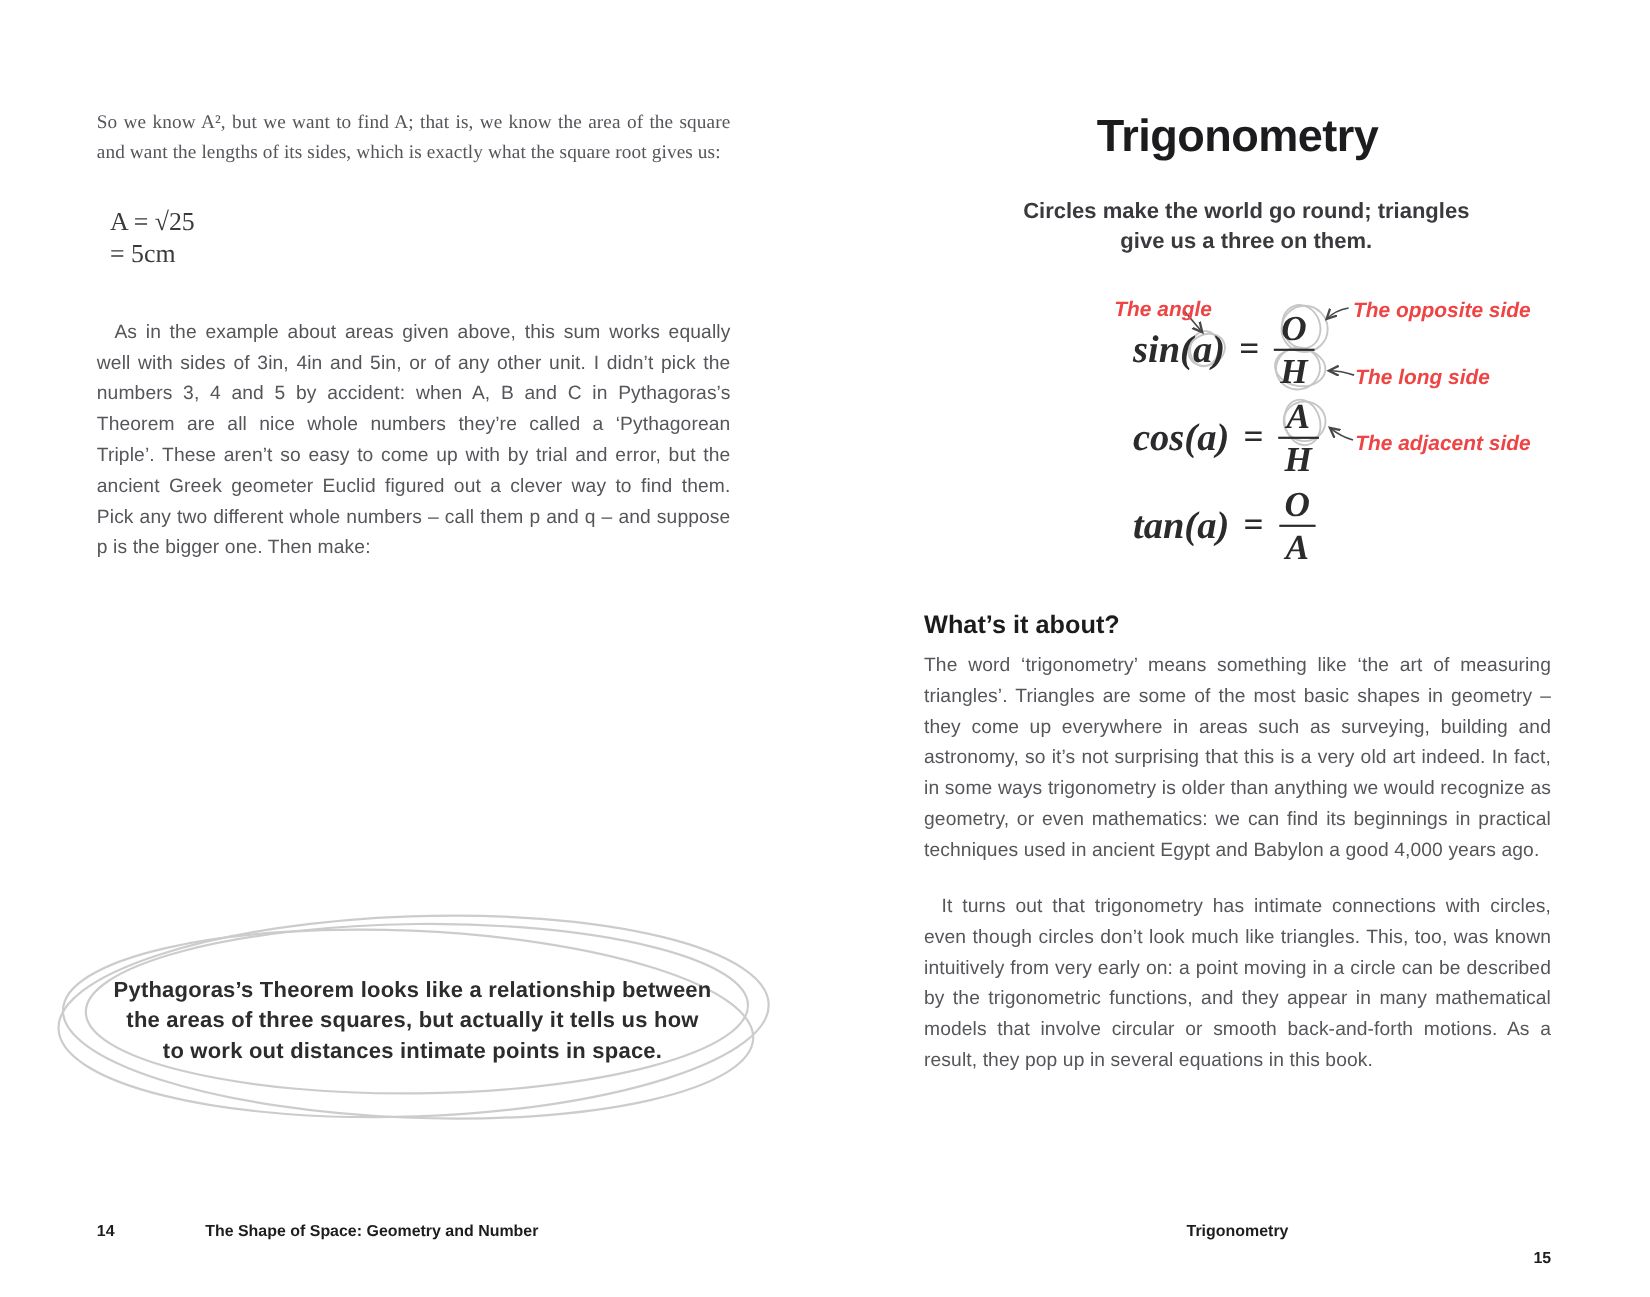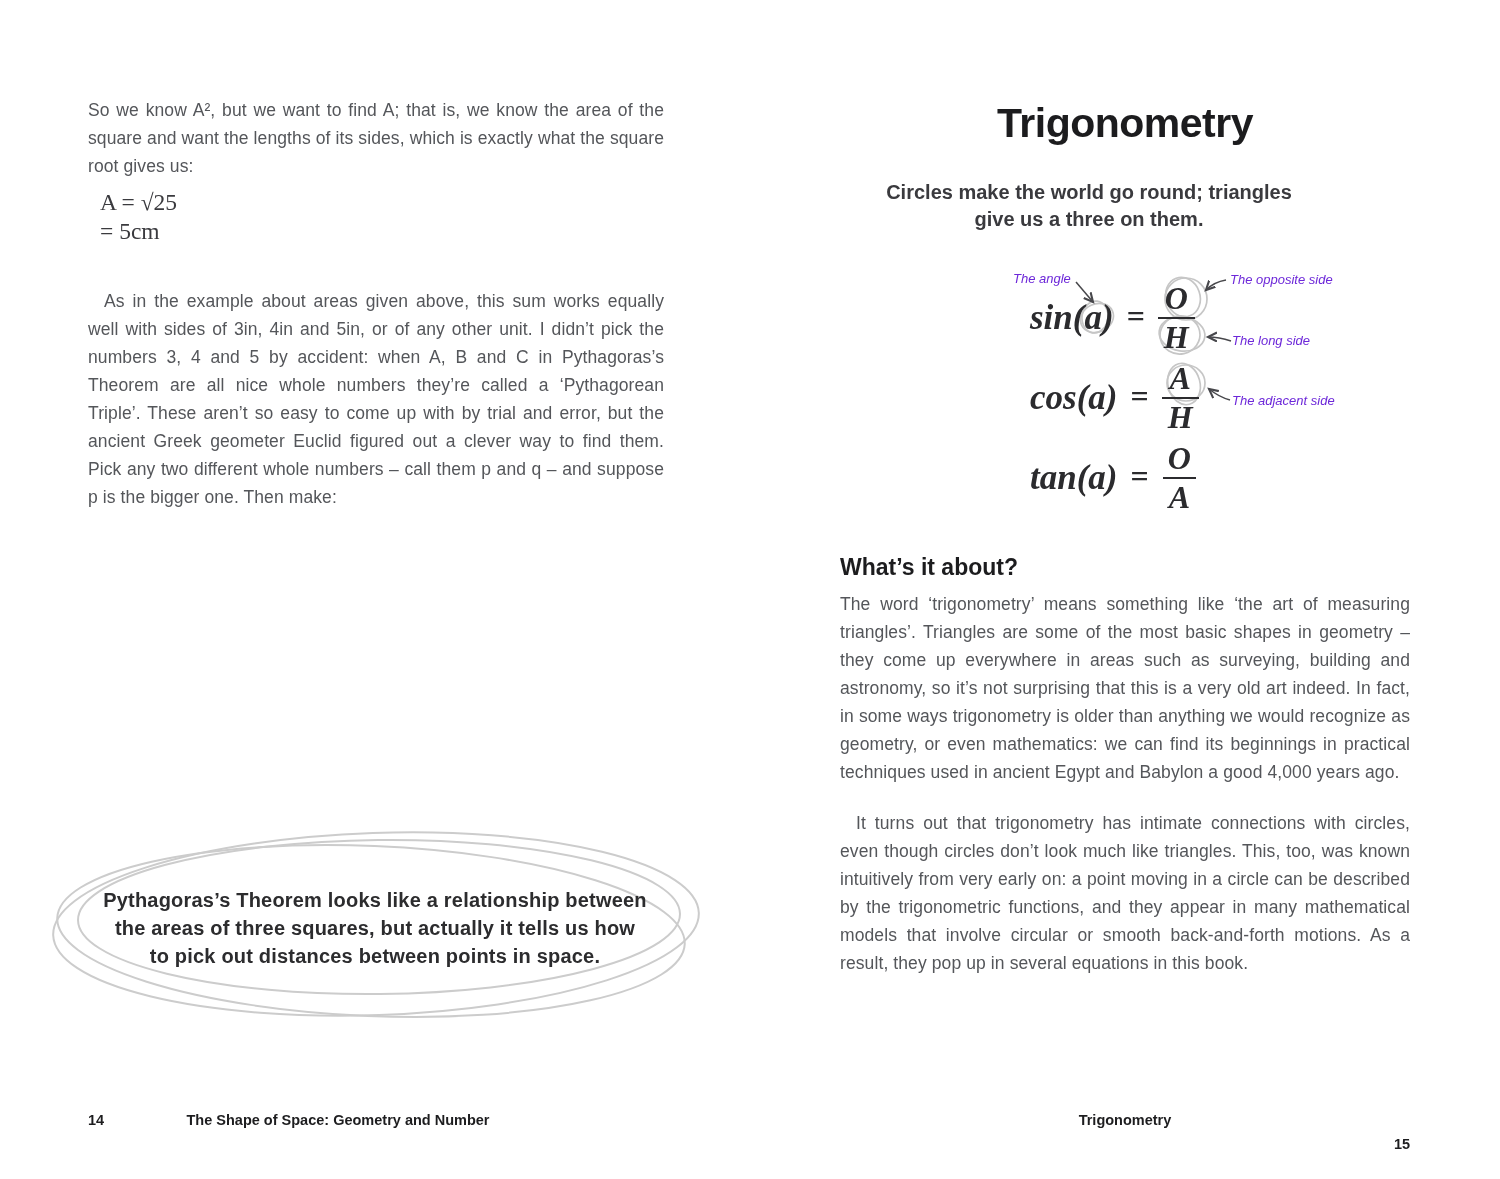--- a/index.html
+++ b/index.html
@@ -18,36 +18,36 @@
   .it{font-style:italic;}
   .sup{font-size:60%;vertical-align:super;}
 
   .callout{position:absolute;left:85px;top:886px;width:580px;text-align:center;
            font-size:20px;line-height:28px;font-weight:600;color:#2c2c2e;letter-spacing:0.2px;}
 
   .footer{position:absolute;top:1112px;font-size:14.5px;font-weight:bold;color:#1d1d1f;margin:0;}
 
   h1.title{position:absolute;margin:0;left:840px;top:100px;width:570px;text-align:center;
            font-size:41px;font-weight:bold;color:#1c1c1e;letter-spacing:-0.5px;}
-  .subtitle{position:absolute;left:804px;top:179px;width:570px;text-align:center;
+  .subtitle{position:absolute;left:848px;top:179px;width:570px;text-align:center;
             font-size:20px;line-height:27px;font-weight:600;color:#3a3a3e;}
 
   h2.heading{position:absolute;margin:0;left:840px;top:554px;font-size:23px;
              font-weight:bold;color:#1c1c1e;}
 
   .eq-row{position:absolute;left:1030px;display:flex;align-items:center;gap:13px;height:78px;
           font-family:"Liberation Serif","DejaVu Serif",serif;color:#2b2b2e;
           font-weight:bold;font-style:italic;}
   .eq-fn{font-size:35px;}
   .eq-eq{font-size:32px;font-style:normal;padding-bottom:3px;}
   .frac{display:inline-flex;flex-direction:column;align-items:center;font-size:32px;line-height:1.08;}
   .frac .num{padding:0 6px 1px;}
   .frac .den{border-top:2.5px solid #2b2b2e;padding:1px 6px 0;}
 
-  .eq-label{position:absolute;font-size:13px;font-style:italic;color:#6d28d9;white-space:nowrap;}
+  .eq-label{position:absolute;font-size:19px;font-style:italic;color:#ef4444;white-space:nowrap;font-weight:bold;}
 </style>
 </head>
 <body>
 
 <div class="canvas">
 
   <svg class="overlay" viewBox="0 0 1500 1179">
     <defs>
       <marker id="ah" orient="auto" markerWidth="9" markerHeight="9" refX="6" refY="3.5">
         <path d="M0,0.5 L6,3.5 L0,6.5" fill="none" stroke="#47474b" stroke-width="1.4"></path>
@@ -80,35 +80,35 @@
     <g fill="none" stroke="#47474b" stroke-width="1.5">
       <path d="M1076,282 L1093,302" marker-end="url(#ah)"></path>
       <path d="M1226,280 Q1214,282 1206,290" marker-end="url(#ah)"></path>
       <path d="M1231,341 Q1219,337 1208,337" marker-end="url(#ah)"></path>
       <path d="M1230,400 Q1219,397 1209,389" marker-end="url(#ah)"></path>
     </g>
   </svg>
 
   <section class="page">
 
-    <p class="body" style="left:88px;top:96px;width:576px;">So we know A², but we want to find A; that is, we know the area of the square and want the lengths of its sides, which is exactly what the square root gives us:</p>
+    <p class="body" style="left:88px;top:96px;width:576px;font-family:Liberation Serif, serif;">So we know A², but we want to find A; that is, we know the area of the square and want the lengths of its sides, which is exactly what the square root gives us:</p>
 
     <div class="math-block" style="left:100px;top:188px;">
       <div class="math-line">A = √25</div>
       <div class="math-line">= 5cm</div>
     </div>
 
     <p class="body indent" style="left:88px;top:287px;width:576px;">As in the example about areas given above, this sum works equally well with sides of 3in, 4in and 5in, or of any other unit. I didn’t pick the numbers 3, 4 and 5 by accident: when A, B and C in Pythagoras’s Theorem are all nice whole numbers they’re called a ‘Pythagorean Triple’. These aren’t so easy to come up with by trial and error, but the ancient Greek geometer Euclid figured out a clever way to find them. Pick any two different whole numbers – call them p and q – and suppose p is the bigger one. Then make:</p>
 
 
 
     <div class="callout">
       <div>Pythagoras’s Theorem looks like a relationship between</div>
       <div>the areas of three squares, but actually it tells us how</div>
-      <div>to pick out distances between points in space.</div>
+      <div>to work out distances intimate points in space.</div>
     </div>
 
     <p class="footer" style="left:88px;">14</p>
     <p class="footer" style="left:88px;width:500px;text-align:center;">The Shape of Space: Geometry and Number</p>
   </section>
 
   <section class="page">
 
     <h1 class="title">Trigonometry</h1>
 

